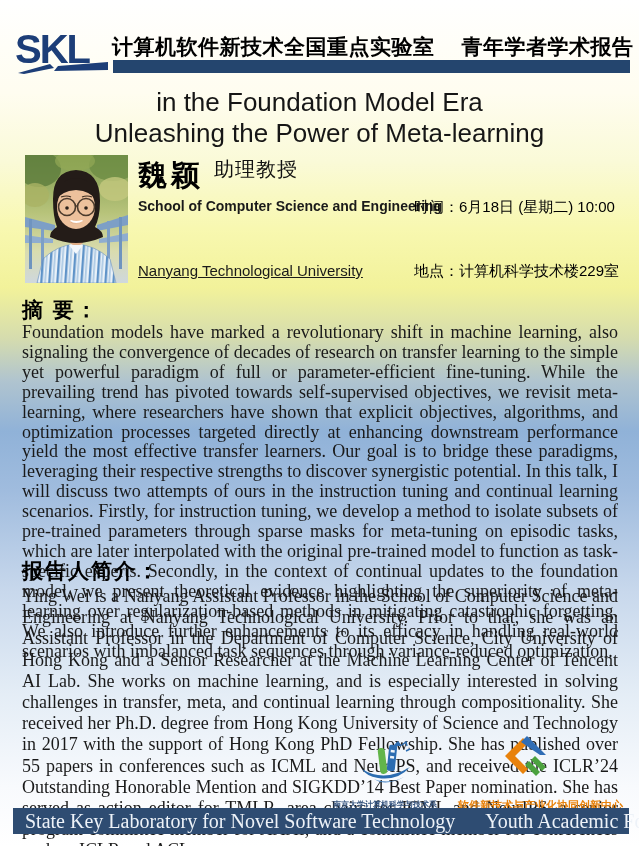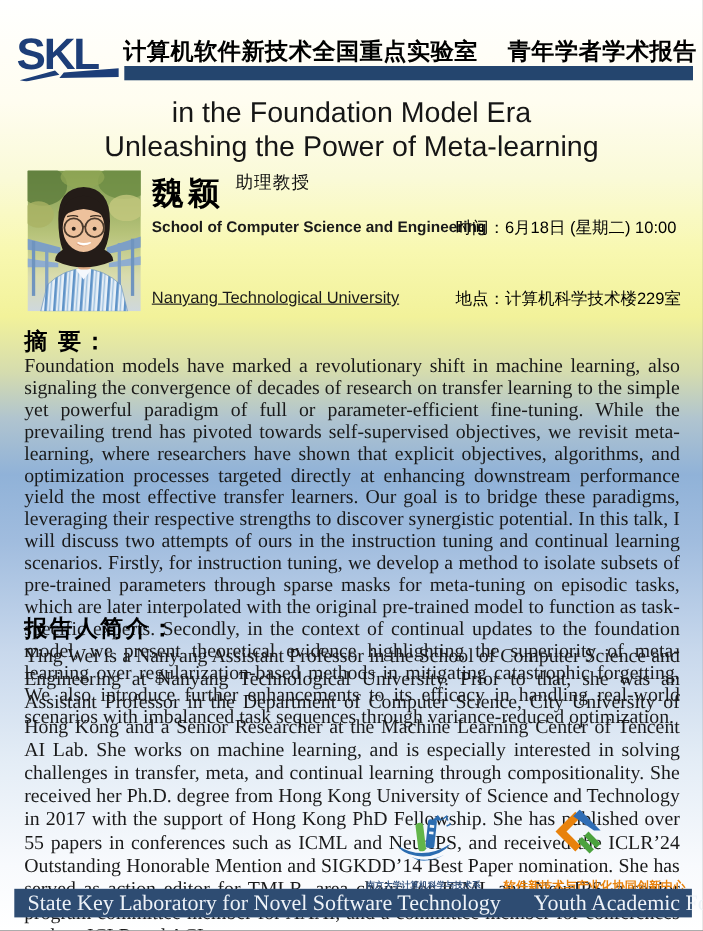--- a/index.html
+++ b/index.html
@@ -46,21 +46,21 @@
     text-align: center; font-size: 26px; line-height: 31px; color: #161616;
   }
 
   
   .photo { position: absolute; left: 25px; top: 155px; width: 103px; height: 128px; }
   .name-row { position: absolute; left: 138px; top: 156px; display: flex; align-items: flex-start; }
   .speaker-name {
     font-family: "Liberation Serif", serif; font-weight: 700;
     font-size: 29px; color: #000; letter-spacing: 4px;
   }
-  .speaker-pos { font-size: 16px; color: #111; margin-left: 10px; letter-spacing: 1px; }
+  .speaker-pos { font-size: 20px; color: #111; margin-left: 10px; letter-spacing: 1px; }
   .school-line { position: absolute; left: 138px; top: 198px; font-size: 14px; color: #1a1a1a; font-weight: bold; }
   .time-line  { position: absolute; left: 414px; top: 198px; font-size: 15px; color: #000; white-space: nowrap; }
   .univ-line  { position: absolute; left: 138px; top: 262px; font-size: 15px; color: #1a1a1a; text-decoration: underline; }
   .venue-line { position: absolute; left: 414px; top: 262px; font-size: 15px; color: #000; white-space: nowrap; }
 
   
   .sec-heading {
     position: absolute; left: 22px;
     font-size: 21px; font-weight: 700; color: #000; letter-spacing: 2px;
   }

